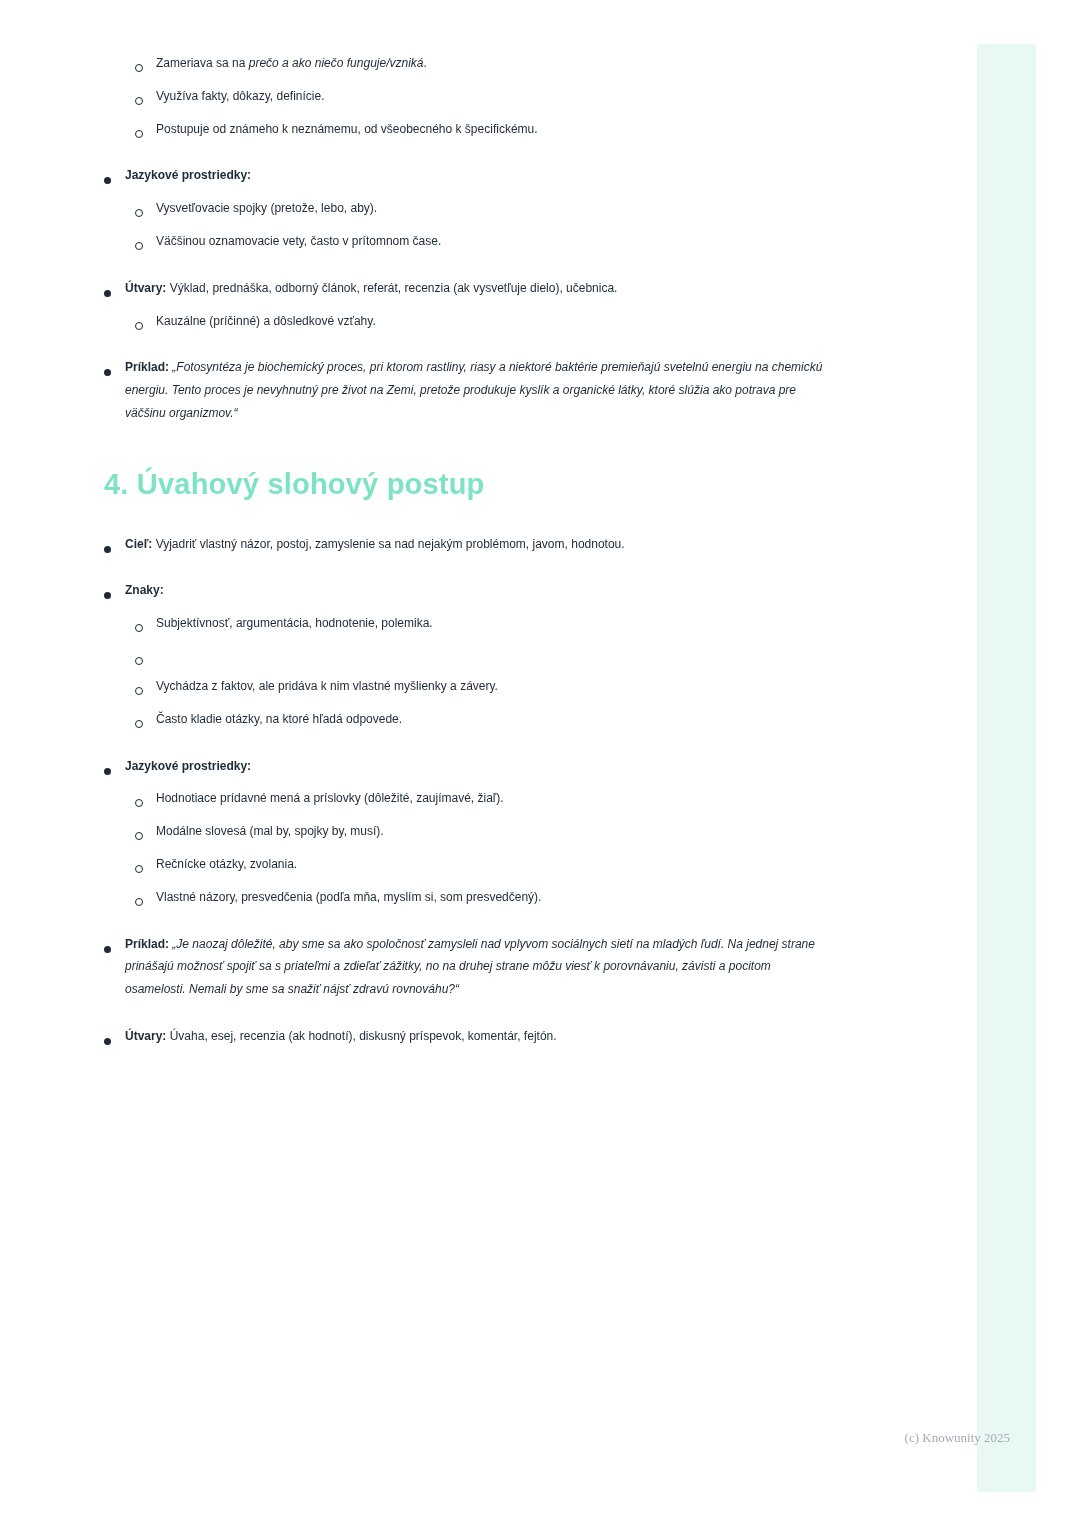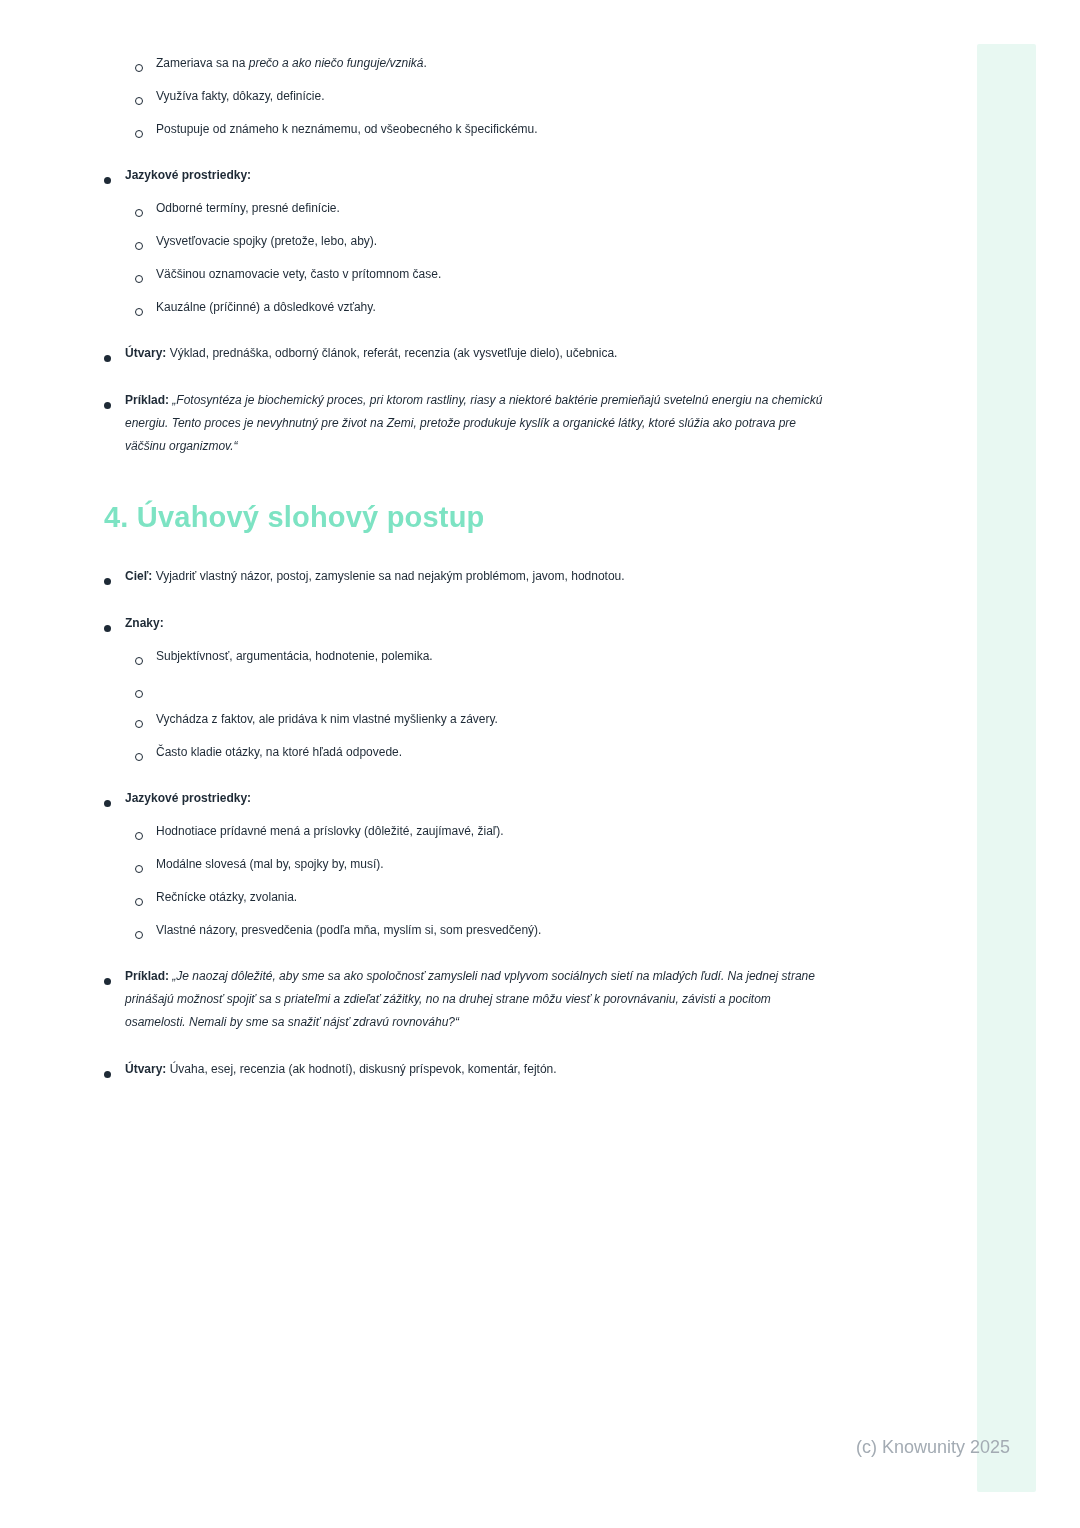--- a/index.html
+++ b/index.html
@@ -75,23 +75,24 @@
     margin:42px 0 31px 0;
     font-size:29px;
     line-height:1.2;
     font-weight:700;
     color:var(--accent);
     letter-spacing:0.2px;
   }
   .footer{
     position:absolute;
     right:70px;
-    bottom:70px;
-    font-size:18px;
+    bottom:82px;
+    font-size:13px;
     color:var(--muted);
+    font-family:Liberation Serif, serif;
   }
 </style>
 </head>
 <body>
 
 <div class="page">
   <div class="stripe"></div>
   <div class="content">
       <div class="li l2">
         <span class="marker"></span>
@@ -104,37 +105,33 @@
       <div class="li l2">
         <span class="marker"></span>
         <p>Postupuje od známeho k neznámemu, od všeobecného k špecifickému.</p>
       </div>
       <div class="li l1">
         <span class="marker"></span>
         <p><strong>Jazykové prostriedky:</strong></p>
       </div>
       <div class="li l2">
         <span class="marker"></span>
-        <p>Odborné termíny, presné definície.</p>
-      </div>
-      <div class="li l2">
-        <span class="marker"></span>
         <p>Vysvetľovacie spojky (pretože, lebo, aby).</p>
       </div>
       <div class="li l2">
         <span class="marker"></span>
         <p>Väčšinou oznamovacie vety, často v prítomnom čase.</p>
       </div>
+      <div class="li l1">
+        <span class="marker"></span>
+        <p><strong>Útvary:</strong> Výklad, prednáška, odborný článok, referát, recenzia (ak vysvetľuje dielo), učebnica.</p>
+      </div>
       <div class="li l2">
         <span class="marker"></span>
         <p>Kauzálne (príčinné) a dôsledkové vzťahy.</p>
-      </div>
-      <div class="li l1">
-        <span class="marker"></span>
-        <p><strong>Útvary:</strong> Výklad, prednáška, odborný článok, referát, recenzia (ak vysvetľuje dielo), učebnica.</p>
       </div>
       <div class="li l1">
         <span class="marker"></span>
         <p><strong>Príklad:</strong> <em>„Fotosyntéza je biochemický proces, pri ktorom rastliny, riasy a niektoré baktérie premieňajú svetelnú energiu na chemickú energiu. Tento proces je nevyhnutný pre život na Zemi, pretože produkuje kyslík a organické látky, ktoré slúžia ako potrava pre väčšinu organizmov.“</em></p>
       </div>
       <h2>4. Úvahový slohový postup</h2>
       <div class="li l1">
         <span class="marker"></span>
         <p><strong>Cieľ:</strong> Vyjadriť vlastný názor, postoj, zamyslenie sa nad nejakým problémom, javom, hodnotou.</p>
       </div>

